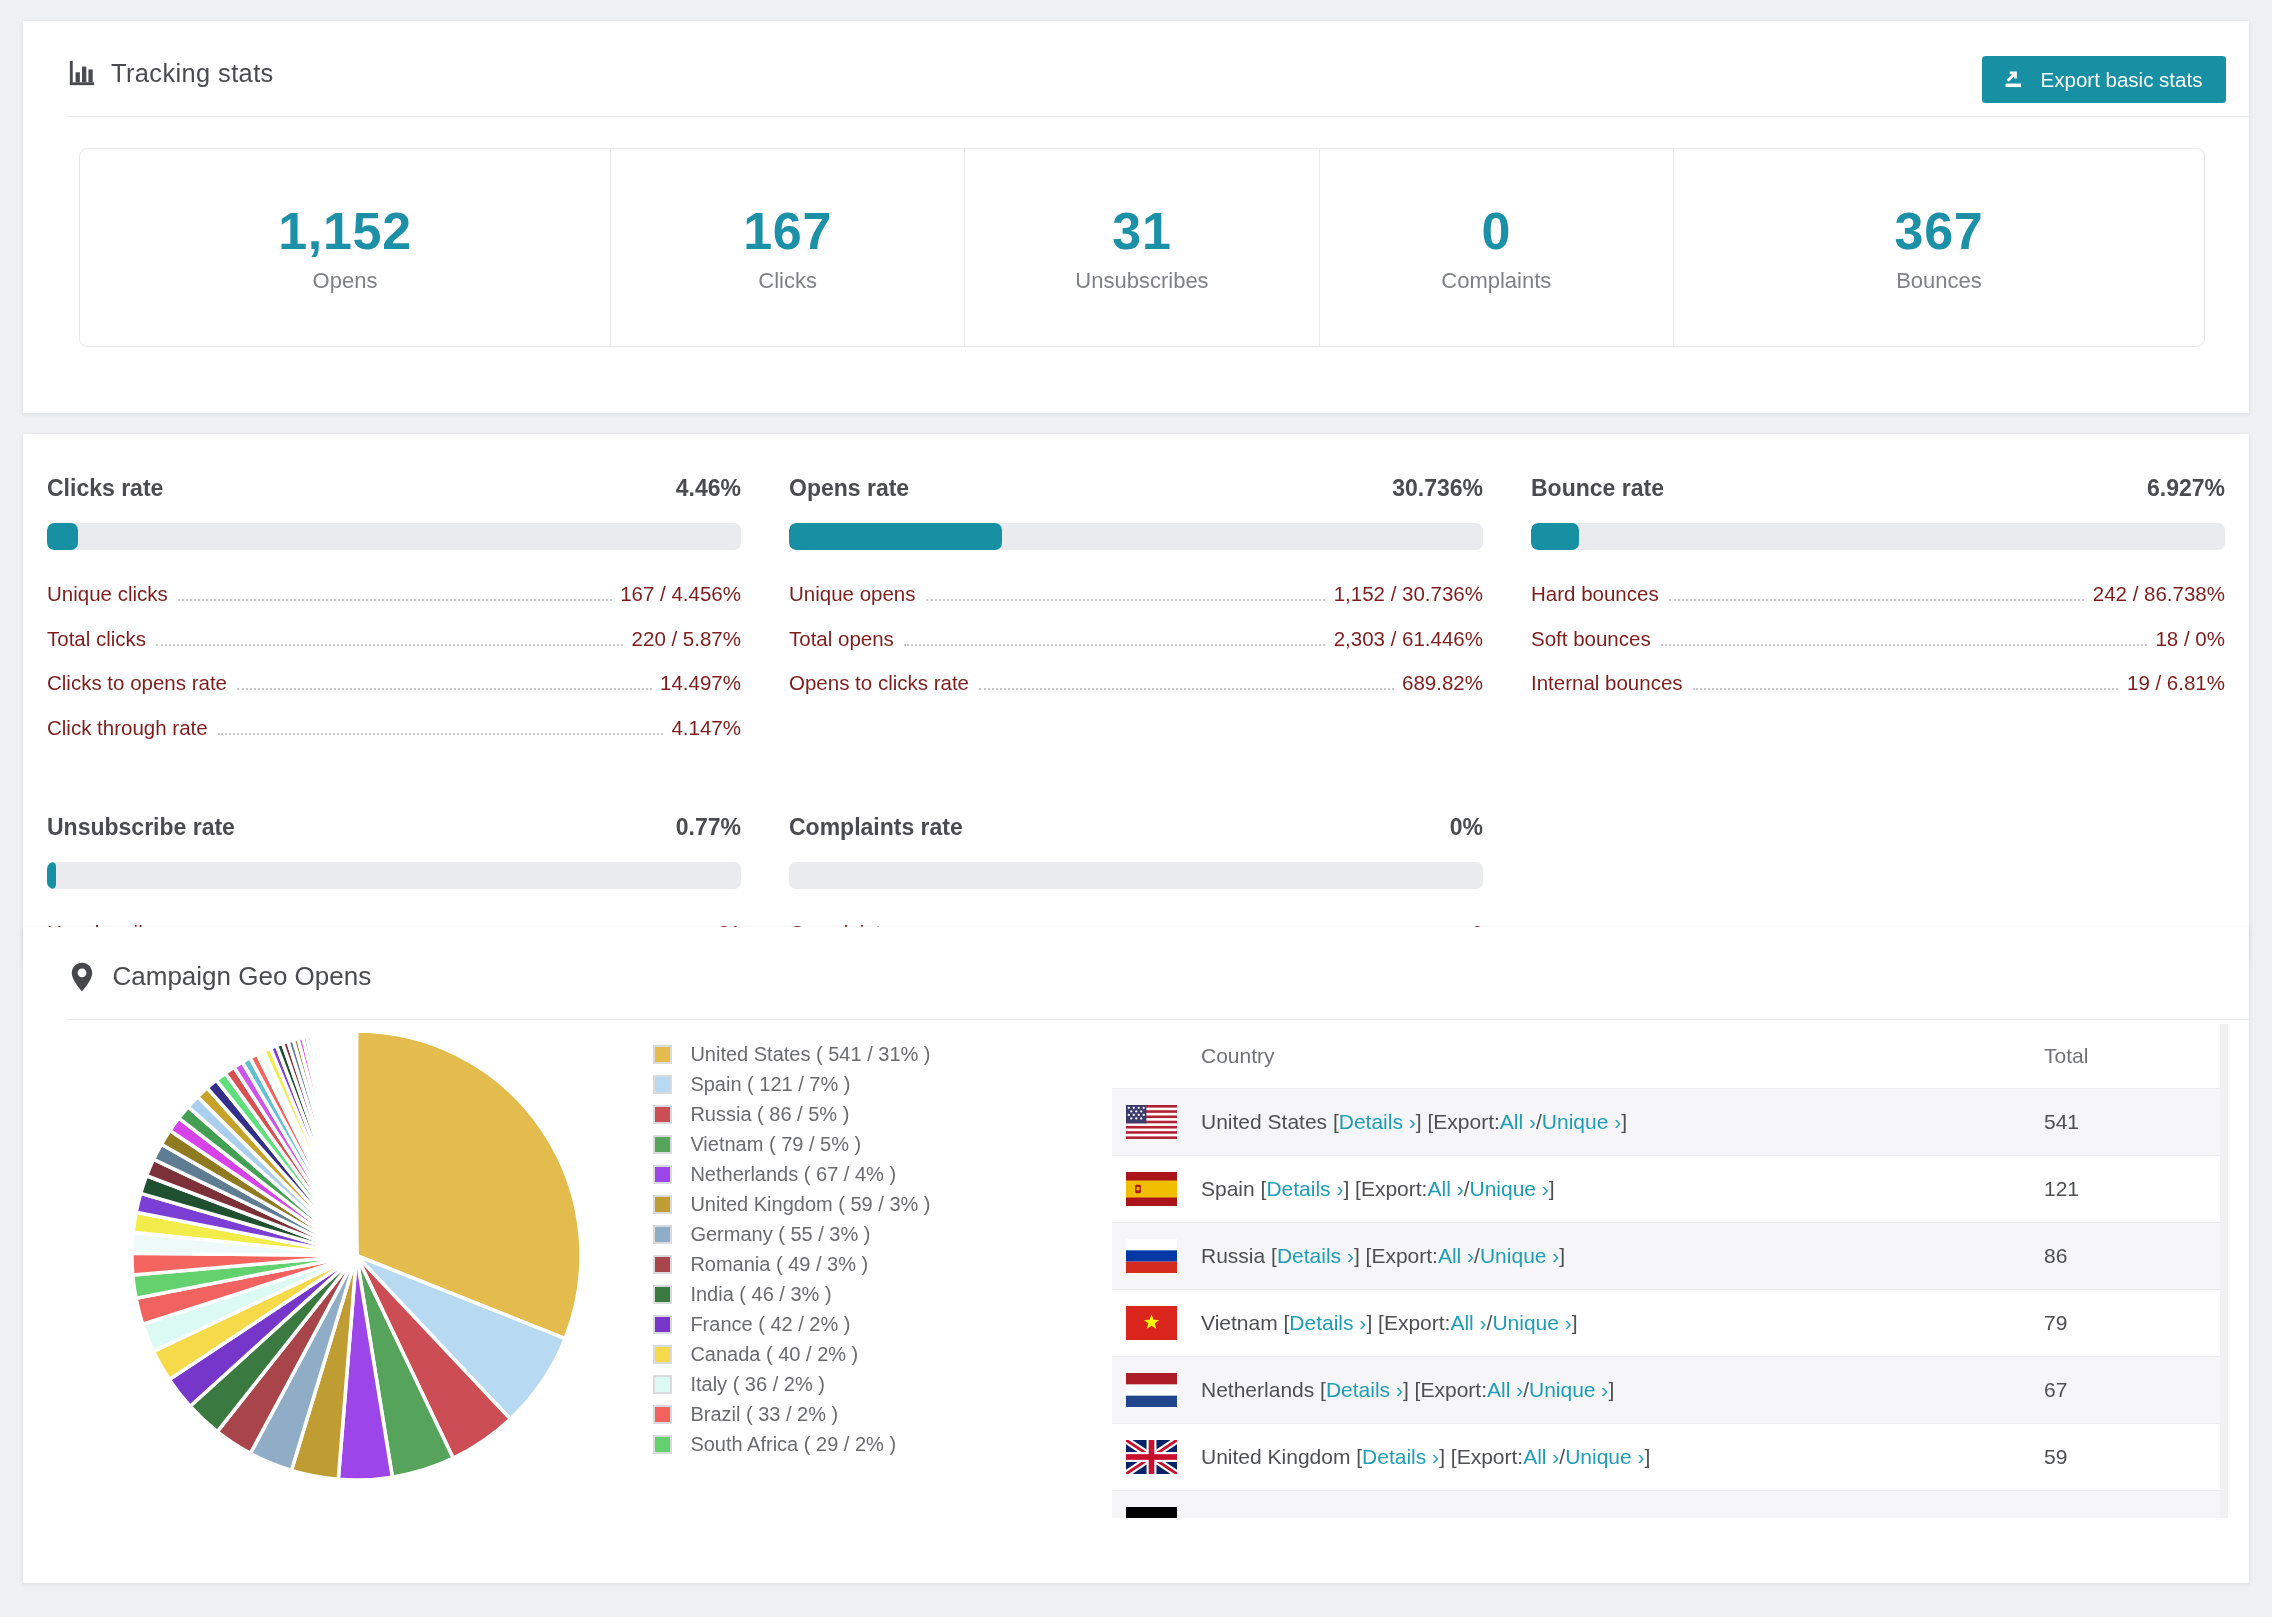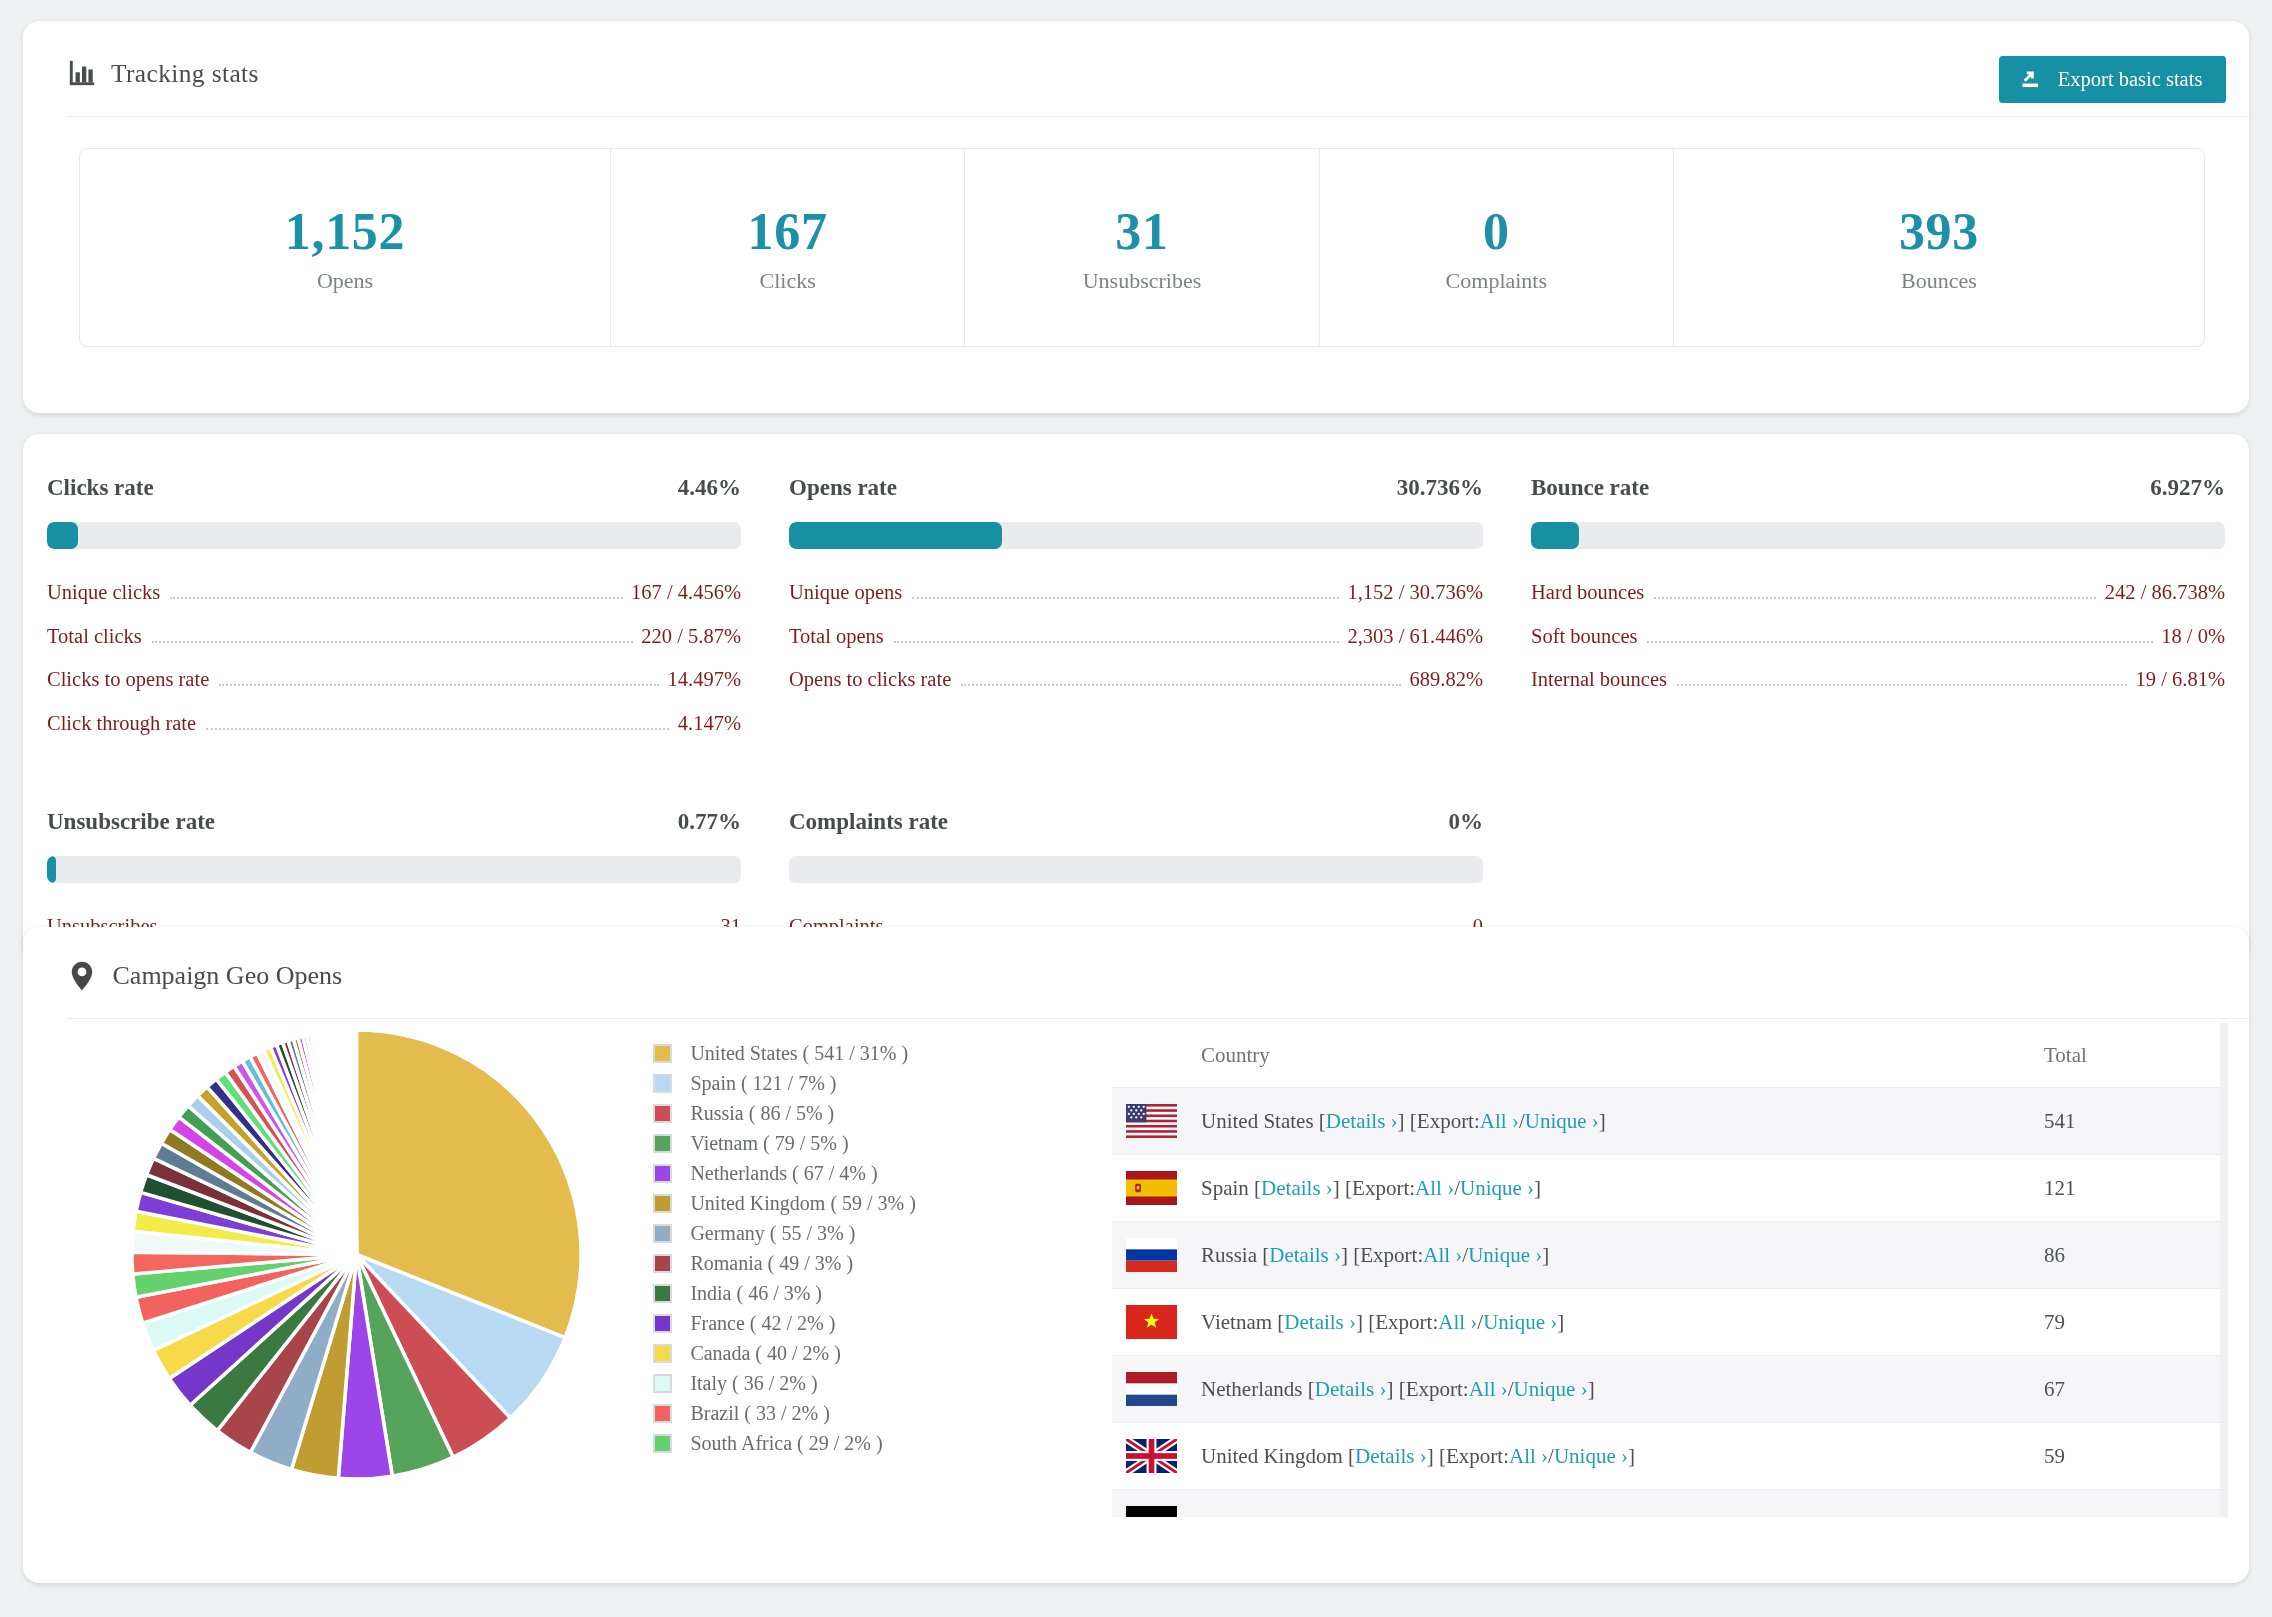--- a/index.html
+++ b/index.html
@@ -1,20 +1,20 @@
 <!DOCTYPE html>
 <html style="font-size:11.3px"><head>
 <meta charset="utf-8">
 <style>
   * { margin:0; padding:0; box-sizing:border-box; }
   html,body { width:2273px; height:1618px; }
   body { font-family:"Liberation Sans","DejaVu Sans",sans-serif; background:#eef0f2; color:#55565a; overflow:hidden; }
   .page { position:relative; width:2273px; height:1618px; }
-  .card { position:absolute; left:23px; width:2226px; background:#fff; border-radius:16px;
-          box-shadow:0 1.4px 4.2px rgba(60,60,80,.14);font-family:Liberation Serif, serif; }
+  .card { position:absolute; left:23px; width:2226px; background:#fff; border-radius:0;
+          box-shadow:0 1.4px 4.2px rgba(60,60,80,.14); }
   
   .card.tracking { top:21px; height:392px; }
   .card-header { display:flex; align-items:center; padding:37px 32px 28px 44px; position:relative; }
   .card-title { font-size:25.4px; color:#4a4b4e; letter-spacing:0.4px; display:flex; align-items:center; gap:14px; }
   .hdr-icon { width:30px; height:30px; flex:0 0 auto; }
   .hdr-divider { height:0; border-top:1.4px solid #e9eaec; margin:0 0 0 44px; width:calc(100% - 44px); }
   .export-btn { position:absolute; right:22.6px; top:35px; height:47px; background:#1790a4; color:#fff;
                 border:none; border-radius:3.5px; font-size:20.5px; padding:0 24px 0 20px; display:flex;
                 align-items:center; gap:16px; cursor:pointer; font-family:inherit; }
   .stats-row { margin:31px 44px 0 56px; border:1.4px solid #e5e6e9; border-radius:8.5px; display:flex; height:199px; }
@@ -95,21 +95,21 @@
         </div>
         <div class="stat-box" style="flex: 1 1 0%;">
           <div class="stat-value">31</div>
           <div class="stat-label">Unsubscribes</div>
         </div>
         <div class="stat-box" style="flex: 1 1 0%;">
           <div class="stat-value">0</div>
           <div class="stat-label">Complaints</div>
         </div>
         <div class="stat-box" style="flex: 1.5 1 0%;">
-          <div class="stat-value">393</div>
+          <div class="stat-value">367</div>
           <div class="stat-label">Bounces</div>
         </div>
       </div>
   </section>
 
   <section class="card rates">
     <div class="rates-grid">
         <div class="rate-panel">
           <div class="rate-head">
             <span class="rate-title">Clicks rate</span>

